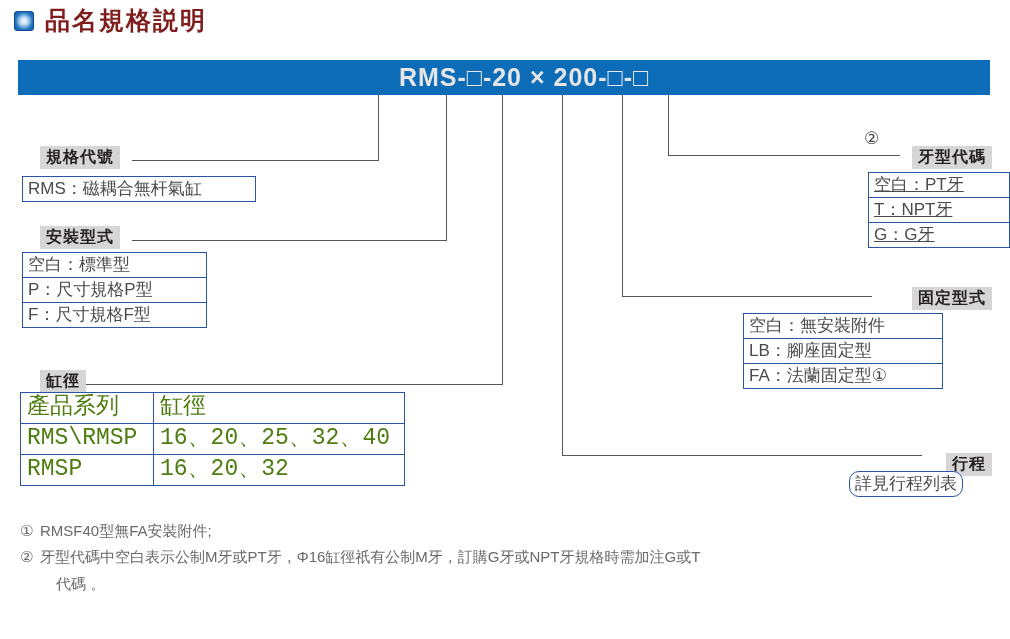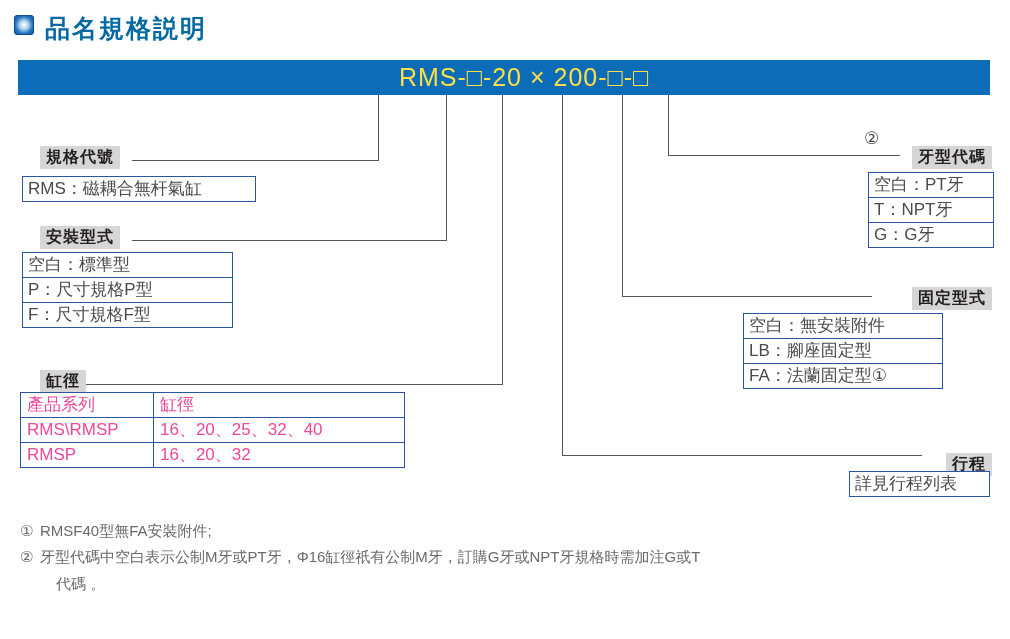--- a/index.html
+++ b/index.html
@@ -8,29 +8,29 @@
     font-family:"Liberation Sans","DejaVu Sans",sans-serif;
     color:#231f20;overflow:hidden;
   }
   
   #title-row{position:absolute;left:14px;top:8px;display:flex;align-items:center;gap:11px;}
   #title-bullet{
     width:20px;height:20px;border-radius:4px;
     background:radial-gradient(circle at 50% 50%,#ffffff 0%,#b9d8f0 28%,#1f72bd 62%,#1457a0 100%);
     box-shadow:inset 0 0 0 1px #0d4f92;
   }
-  #title-text{font-size:25px;font-weight:600;letter-spacing:2px;color:#0369a1;line-height:1;margin-top:8px;}
+  #title-text{font-size:25px;font-weight:600;letter-spacing:2px;color:#7f1d1d;line-height:1;}
 
   
   #code-bar{
     position:absolute;left:18px;top:60px;width:972px;height:35px;
     background:#0c6cb8;display:flex;align-items:center;justify-content:center;
   }
   #code-text{
-    color:#fde047;font-size:25px;font-weight:normal;letter-spacing:1px;
+    color:#e5e5e5;font-size:25px;font-weight:bold;letter-spacing:1px;
     white-space:pre;line-height:1;margin-left:40px;
   }
 
   
   .vline{position:absolute;width:1px;background:#56565a;}
   .hline{position:absolute;height:1px;background:#56565a;}
 
   
   .hdr{
     position:absolute;background:#d6d6d6;color:#231f20;
@@ -48,22 +48,22 @@
     padding:3px 5px 4px 5px;border-bottom:1px solid #2a55a5;
   }
   .optbox .row:last-child{border-bottom:none;}
 
   
   #bore-table{
     position:absolute;left:20px;top:392px;width:385px;
     border:1px solid #2a55a5;border-collapse:collapse;background:#fff;
   }
   #bore-table td{
-    border:1px solid #2a55a5;font-size:17px;color:#ec4899;
-    padding:3px 6px 4px 6px;line-height:1;white-space:nowrap;
+    border:1px solid #2a55a5;font-size:23px;color:#4d7c0f;
+    padding:3px 6px 4px 6px;line-height:1;white-space:nowrap;font-family:Liberation Mono, monospace;
   }
   #bore-table td.c1{width:120px;}
 
   
   #mark-2{
     position:absolute;left:864px;top:128px;font-size:17px;color:#4a4a4f;
   }
 
   
   #notes{position:absolute;left:20px;top:518px;width:975px;font-size:15px;color:#6a6a6e;line-height:1.75;}
@@ -100,21 +100,21 @@
 
 <div class="vline" style="left:668px;top:95px;height:61px;"></div>
 <div class="hline" style="left:668px;top:155px;width:232px;"></div>
 
 <div class="hdr" style="left:28px;top:146px;">規格代號</div>
 <div class="optbox" style="left:22px;top:176px;width:234px;">
   <div class="row">RMS：磁耦合無杆氣缸</div>
 </div>
 
 <div class="hdr" style="left:28px;top:226px;">安裝型式</div>
-<div class="optbox" style="left:22px;top:252px;width:211px;">
+<div class="optbox" style="left:22px;top:252px;width:185px;">
   <div class="row">空白：標準型</div>
   <div class="row">P：尺寸規格P型</div>
   <div class="row">F：尺寸規格F型</div>
 </div>
 
 <div class="hdr" style="left:28px;top:370px;">缸徑</div>
 <table id="bore-table">
   <tbody>
       <tr>
     <td class="c1">產品系列</td>
@@ -126,35 +126,35 @@
   </tr>
   <tr>
     <td class="c1">RMSP</td>
     <td>16、20、32</td>
   </tr>
 </tbody>
   </table>
 
 <div id="mark-2">②</div>
 <div class="hdr" style="left:900px;top:146px;">牙型代碼</div>
-<div class="optbox" style="left:868px;top:172px;width:126px;">
+<div class="optbox" style="left:868px;top:172px;width:142px;text-decoration:underline;">
   <div class="row">空白：PT牙</div>
   <div class="row">T：NPT牙</div>
   <div class="row">G：G牙</div>
 </div>
 
 <div class="hdr" style="left:900px;top:287px;">固定型式</div>
 <div class="optbox" style="left:743px;top:313px;width:200px;">
   <div class="row">空白：無安裝附件</div>
   <div class="row">LB：腳座固定型</div>
   <div class="row">FA：法蘭固定型①</div>
 </div>
 
 <div class="hdr" style="left:934px;top:453px;">行程</div>
-<div class="optbox" style="left:849px;top:471px;width:141px;">
+<div class="optbox" style="left:849px;top:471px;width:114px;border-radius:10px;">
   <div class="row">詳見行程列表</div>
 </div>
 
 <div id="notes">
   <div class="nrow">
     <div class="nmark">①</div>
     <div>RMSF40型無FA安裝附件;</div>
   </div>
   <div>
     <div class="nrow">

